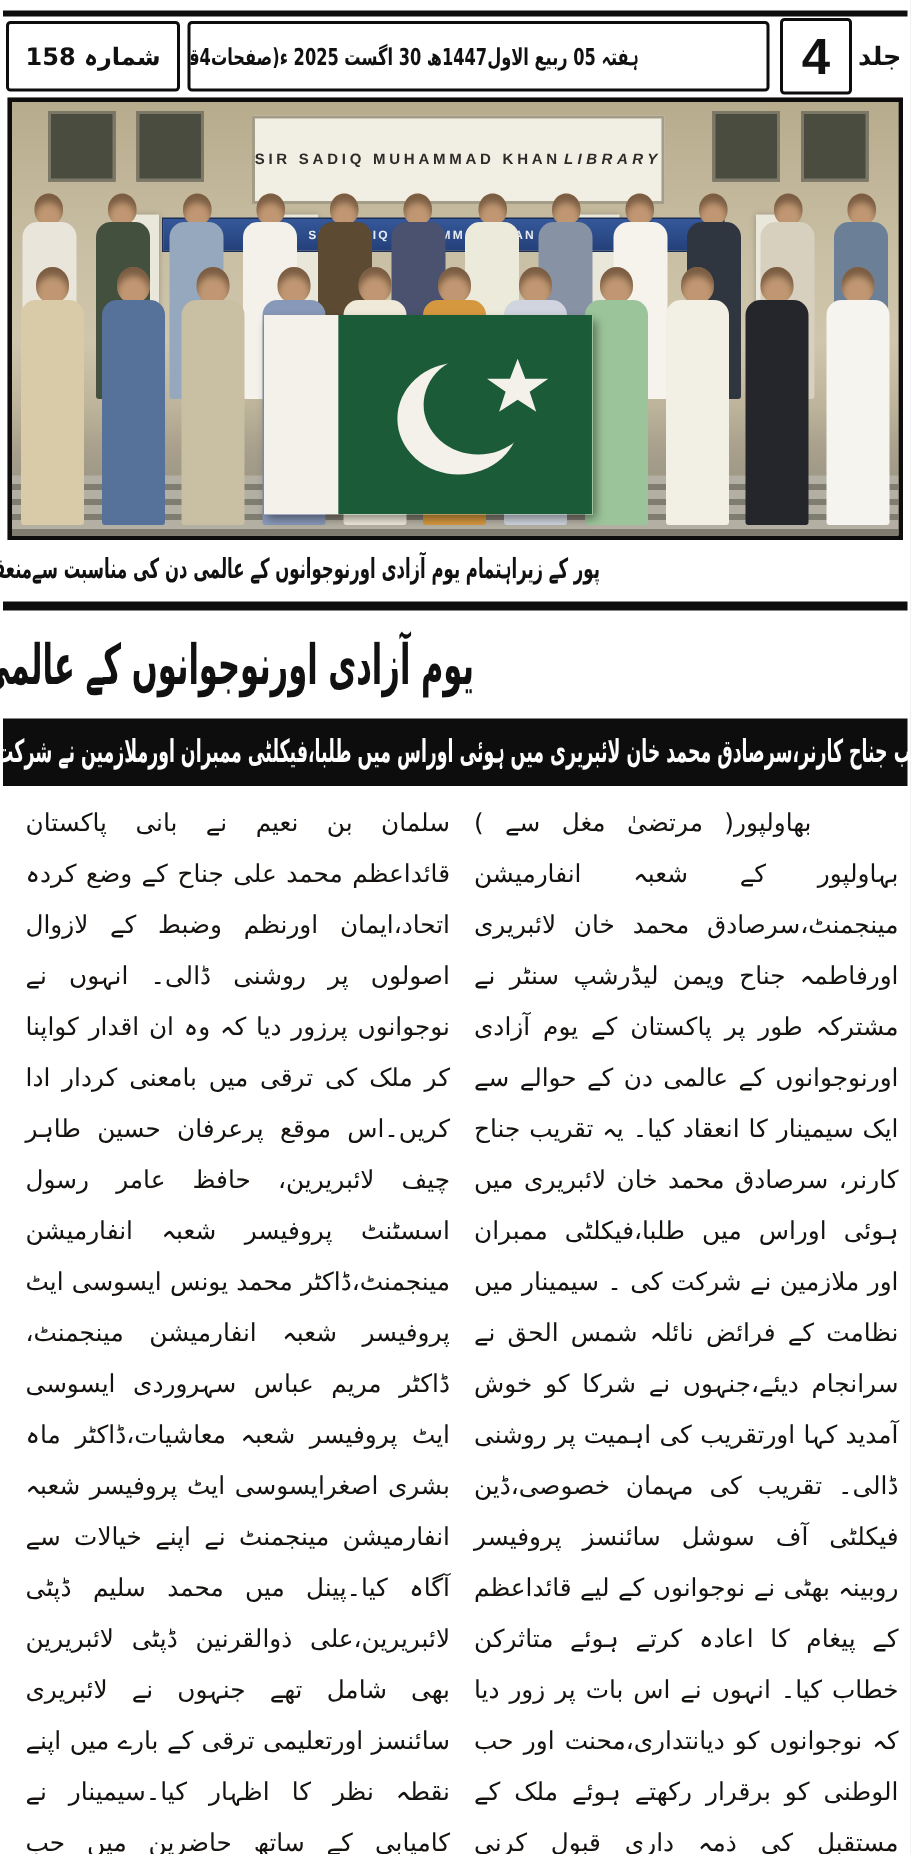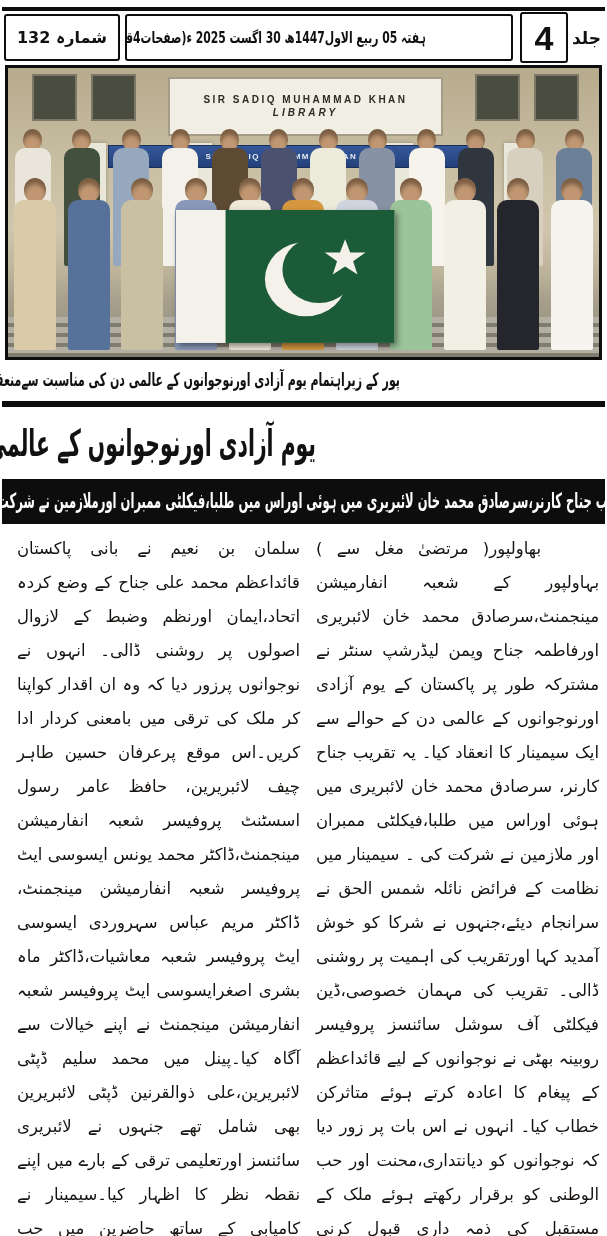--- a/index.html
+++ b/index.html
@@ -32,21 +32,21 @@
     position:relative;margin:0 5px;height:289px;
     border:3px solid #0d0d0d;background:#c8bda1;overflow:hidden;
   }
   .wall{position:absolute;inset:0;
     background:linear-gradient(180deg,#b7ab8d 0%,#c9bfa4 35%,#cfc6ad 55%,#bdb49b 70%,#a8a08c 80%,#8d897b 100%);}
   .window{position:absolute;top:2%;height:15%;width:7%;background:#4a4c3f;border:2px solid #7c7868;}
   .arch-col{position:absolute;top:26%;height:52%;width:4.5%;background:#e9e6da;box-shadow:0 0 4px rgba(0,0,0,.25);}
   .sign{
     position:absolute;top:3%;left:27%;width:46%;height:19%;
     background:#f1eee3;border:2px solid #a39c86;
-    display:flex;flex-direction:column;align-items:center;justify-content:center;gap:2px;
+    display:flex;flex-direction:row;align-items:center;justify-content:center;gap:2px;
   }
   .sign .l1{font-family:"Liberation Sans",sans-serif;font-weight:bold;font-size:10px;letter-spacing:2.5px;color:#2b2b28;white-space:nowrap;}
   .sign .l2{font-family:"Liberation Sans",sans-serif;font-weight:bold;font-size:10px;letter-spacing:3px;color:#2b2b28;font-style:italic;}
   .banner{
     position:absolute;top:26.5%;left:17%;width:63%;height:7.5%;
     background:linear-gradient(180deg,#35589a,#24407a);border:1px solid #1c2f57;
     display:flex;align-items:center;justify-content:center;
   }
   .banner span{color:#e8ecf5;font-family:"Liberation Sans",sans-serif;font-weight:bold;
     font-size:8px;letter-spacing:1.5px;white-space:nowrap;overflow:hidden;}
@@ -98,21 +98,21 @@
     <div class="vol-group">
       <span class="vol-label">جلد</span>
       <div class="mh-box vol-num">4</div>
     </div>
     <div class="mh-box date-box">
       <div class="fitwrap">
           <span class="fit date-line" style="transform: scaleX(0.697);">ہفتہ 05 ربیع الاول1447ھ 30 اگست 2025 ء(صفحات4قیمت20روپے)</span>
         </div>
     </div>
     <div class="mh-box issue-box">
-      <span class="issue-line">شمارہ 132</span>
+      <span class="issue-line">شمارہ 158</span>
     </div>
   </div>
 
   <div class="photo">
     <div class="wall"></div>
     <div class="window" style="left:4%"></div>
     <div class="window" style="left:14%"></div>
     <div class="window" style="left:79%"></div>
     <div class="window" style="left:89%"></div>
     <div class="arch-col" style="left:12%"></div>

